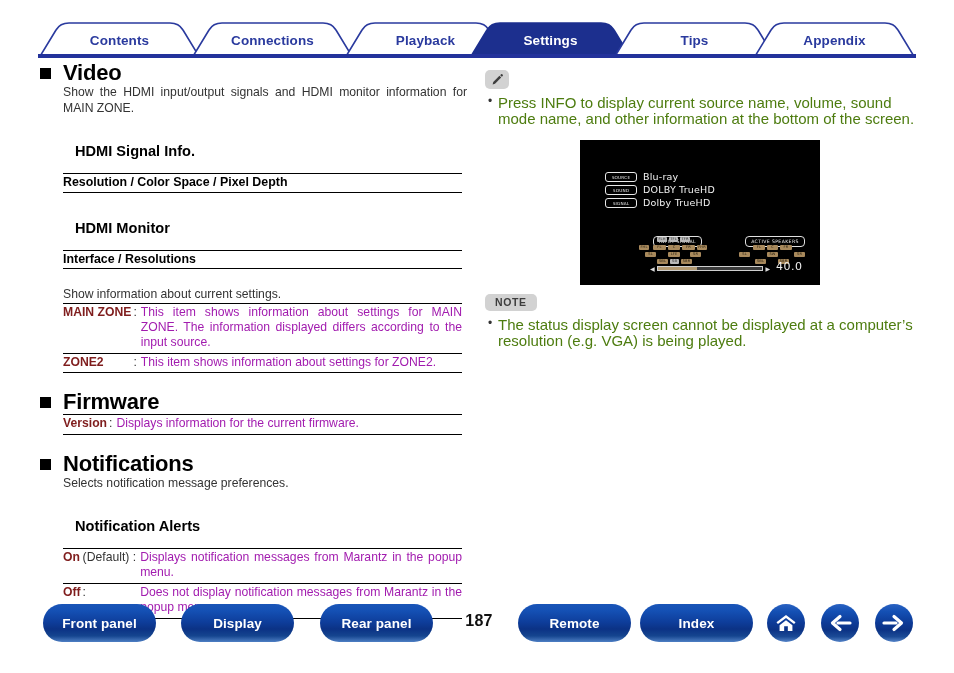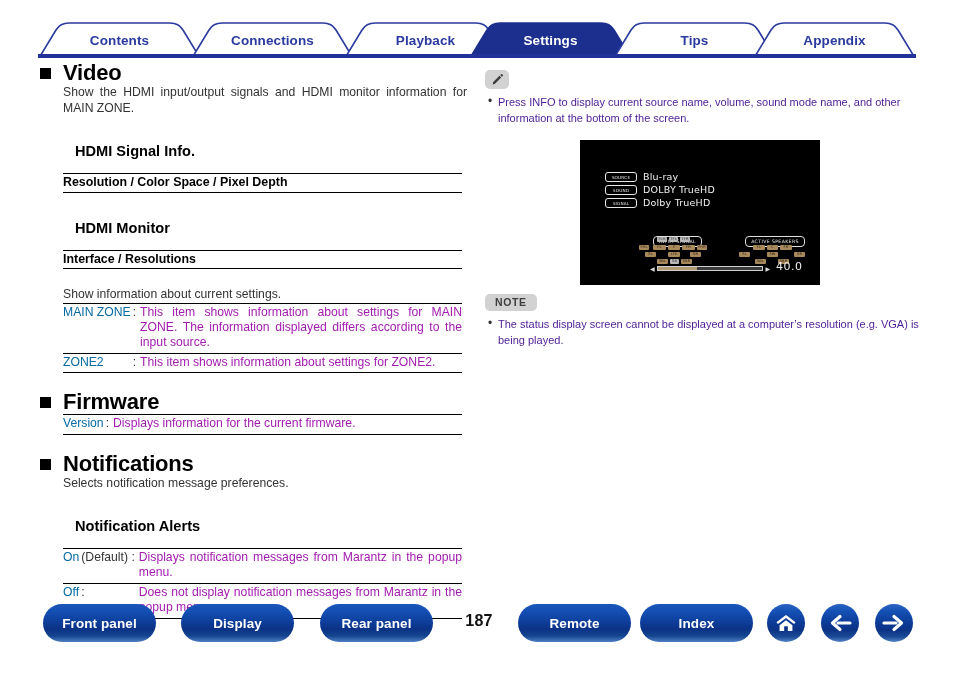--- a/index.html
+++ b/index.html
@@ -128,22 +128,22 @@
   }
   .deftable td {
     padding: 1px 0 2px 0;
     vertical-align: top;
     font-size: 12.2px;
     line-height: 15.4px;
     color: #a21caf;
   }
   .deftable td.term {
     white-space: nowrap;
-    font-weight: normal;
-    color: #0369a1;
+    font-weight: bold;
+    color: #7f1d1d;
     padding-right: 2px;
     width: 1%;
   }
   .deftable td.colon {
     white-space: nowrap;
     width: 1%;
     padding-right: 4px;
     color: #333;
   }
   .deftable td.desc { text-align: justify; text-align-last: left; }
@@ -172,23 +172,23 @@
     align-items: center;
     justify-content: center;
   }
   ul.bullets {
     margin: 6px 0 0 0;
     padding: 0 0 0 13px;
     list-style: none;
   }
   ul.bullets li {
     position: relative;
-    font-size: 11px;
+    font-size: 15px;
     line-height: 15.6px;
-    color: #4c1d95;
+    color: #4d7c0f;
     margin-bottom: 2px;
   }
   ul.bullets li:before {
     content: "\2022";
     position: absolute;
     left: -10px;
     top: -1px;
     font-size: 12px;
     color: #333;
   }

